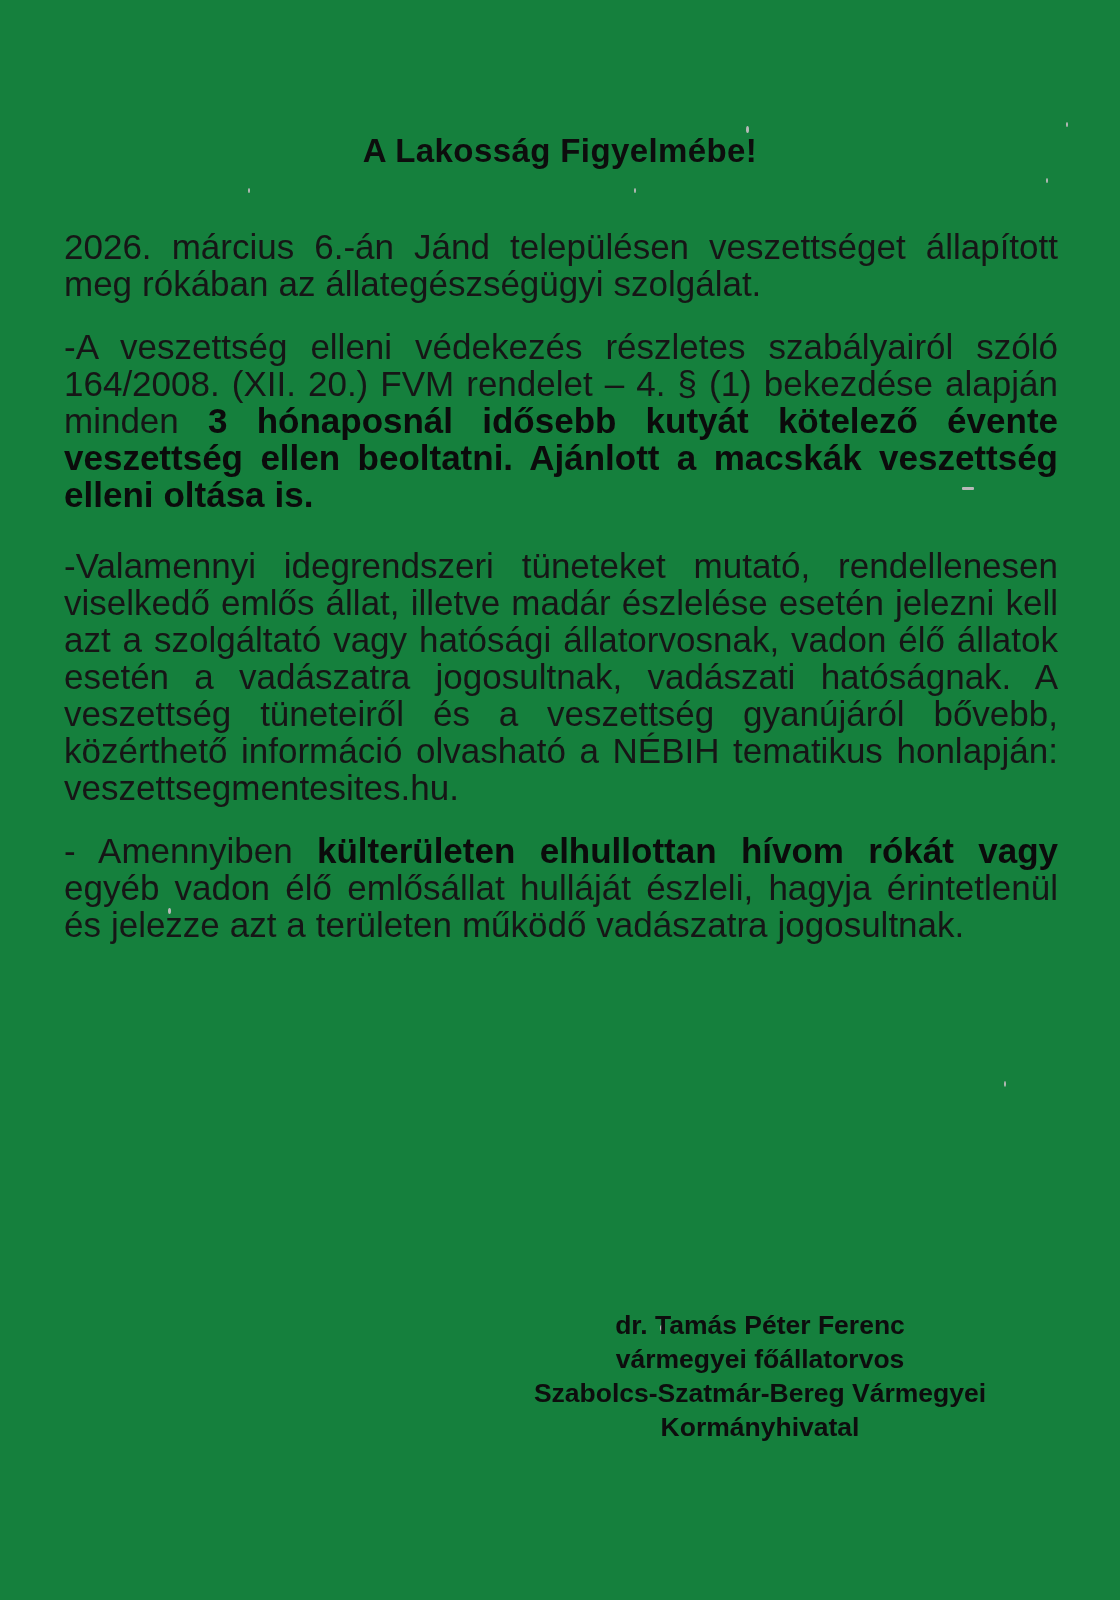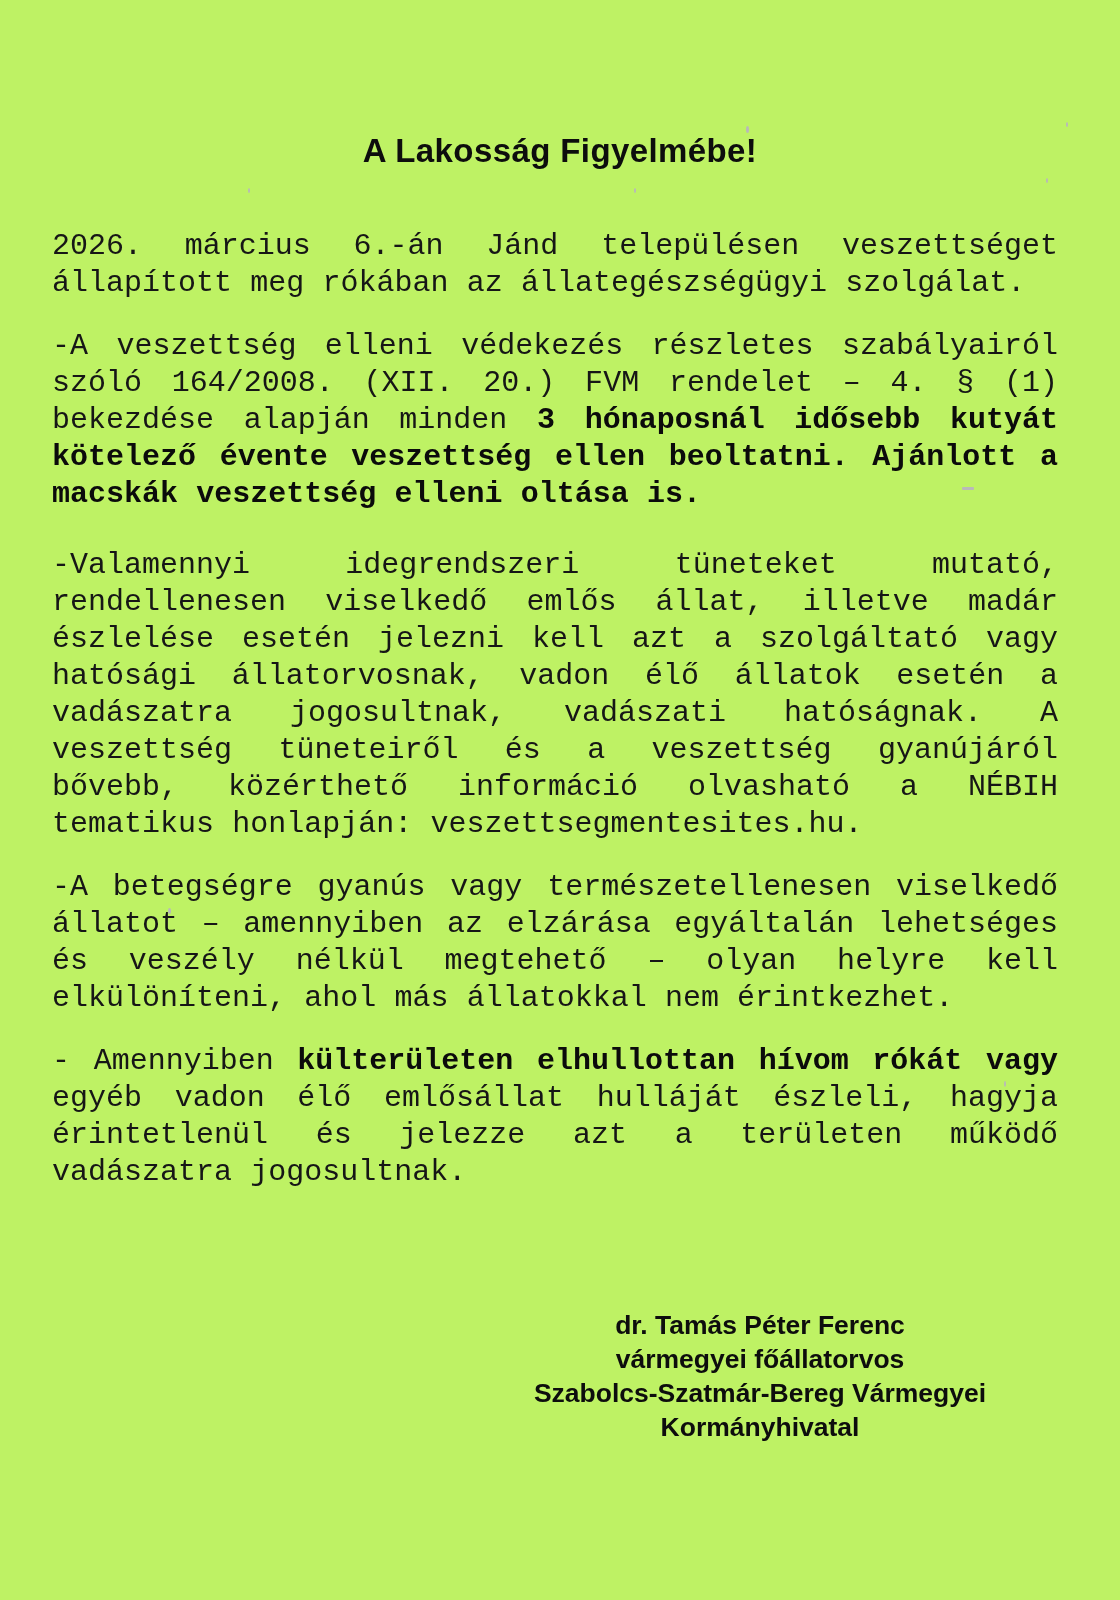--- a/index.html
+++ b/index.html
@@ -13,21 +13,21 @@
     position: relative;
     overflow: hidden;
     font-family: "Liberation Sans", sans-serif;
     color: #111111;
     -webkit-font-smoothing: antialiased;
   }
 
   .page {
     position: absolute;
     inset: 0;
-    background: #bef264;
+    background: #15803d;
   }
 
   
   .speck {
     position: absolute;
     background: #b9b9b9;
     border-radius: 50%;
     pointer-events: none;
   }
 
@@ -44,27 +44,26 @@
   }
 
   .body-block {
     position: absolute;
     left: 52px;
     width: 1006px;
     top: 228px;
   }
 
   p.para {
-    margin: 0 0 26px 0;
-    font-size: 30px;
+    margin: 0 0 26px 12px;
+    font-size: 35px;
     line-height: 37px;
     text-align: justify;
     color: #161616;
     word-spacing: 0.2px;
-    font-family: Liberation Mono, monospace;
   }
   p.para:last-child { margin-bottom: 0; }
 
   .gap-lg { margin-bottom: 34px !important; }
 
   b, strong { font-weight: bold; color: #0b0b0b; }
 
   .signature {
     position: absolute;
     left: 330px;
@@ -94,21 +93,20 @@
   <div class="speck" style="left:168px; top:908px; width:3px; height:6px;"></div>
   <div class="speck" style="left:1004px; top:1081px; width:2px; height:6px;"></div>
   <div class="speck" style="left:660px; top:1325px; width:3px; height:6px;"></div>
 
   <h1 class="doc-title">A Lakosság Figyelmébe!</h1>
 
   <div class="body-block">
     <p class="para"><span>2026. március 6.-án Jánd településen veszettséget állapított meg rókában az állategészségügyi szolgálat.</span></p>
     <p class="para gap-lg"><span>-A veszettség elleni védekezés részletes szabályairól szóló 164/2008. (XII. 20.) FVM rendelet – 4. § (1) bekezdése alapján minden </span><b>3 hónaposnál idősebb kutyát kötelező évente veszettség ellen beoltatni. Ajánlott a macskák veszettség elleni oltása is.</b></p>
     <p class="para"><span>-Valamennyi idegrendszeri tüneteket mutató, rendellenesen viselkedő emlős állat, illetve madár észlelése esetén jelezni kell azt a szolgáltató vagy hatósági állatorvosnak, vadon élő állatok esetén a vadászatra jogosultnak, vadászati hatóságnak. A veszettség tüneteiről és a veszettség gyanújáról bővebb, közérthető információ olvasható a NÉBIH tematikus honlapján: veszettsegmentesites.hu.</span></p>
-    <p class="para"><span>-A betegségre gyanús vagy természetellenesen viselkedő állatot – amennyiben az elzárása egyáltalán lehetséges és veszély nélkül megtehető – olyan helyre kell elkülöníteni, ahol más állatokkal nem érintkezhet.</span></p>
     <p class="para"><span>- Amennyiben </span><b>külterületen elhullottan hívom rókát vagy</b><span> egyéb vadon élő emlősállat hulláját észleli, hagyja érintetlenül és jelezze azt a területen működő vadászatra jogosultnak.</span></p>
   </div>
 
   <div class="signature">
     <div class="sig-line">dr. Tamás Péter Ferenc</div>
     <div class="sig-line">vármegyei főállatorvos</div>
     <div class="sig-line">Szabolcs-Szatmár-Bereg Vármegyei</div>
     <div class="sig-line">Kormányhivatal</div>
   </div>
 

